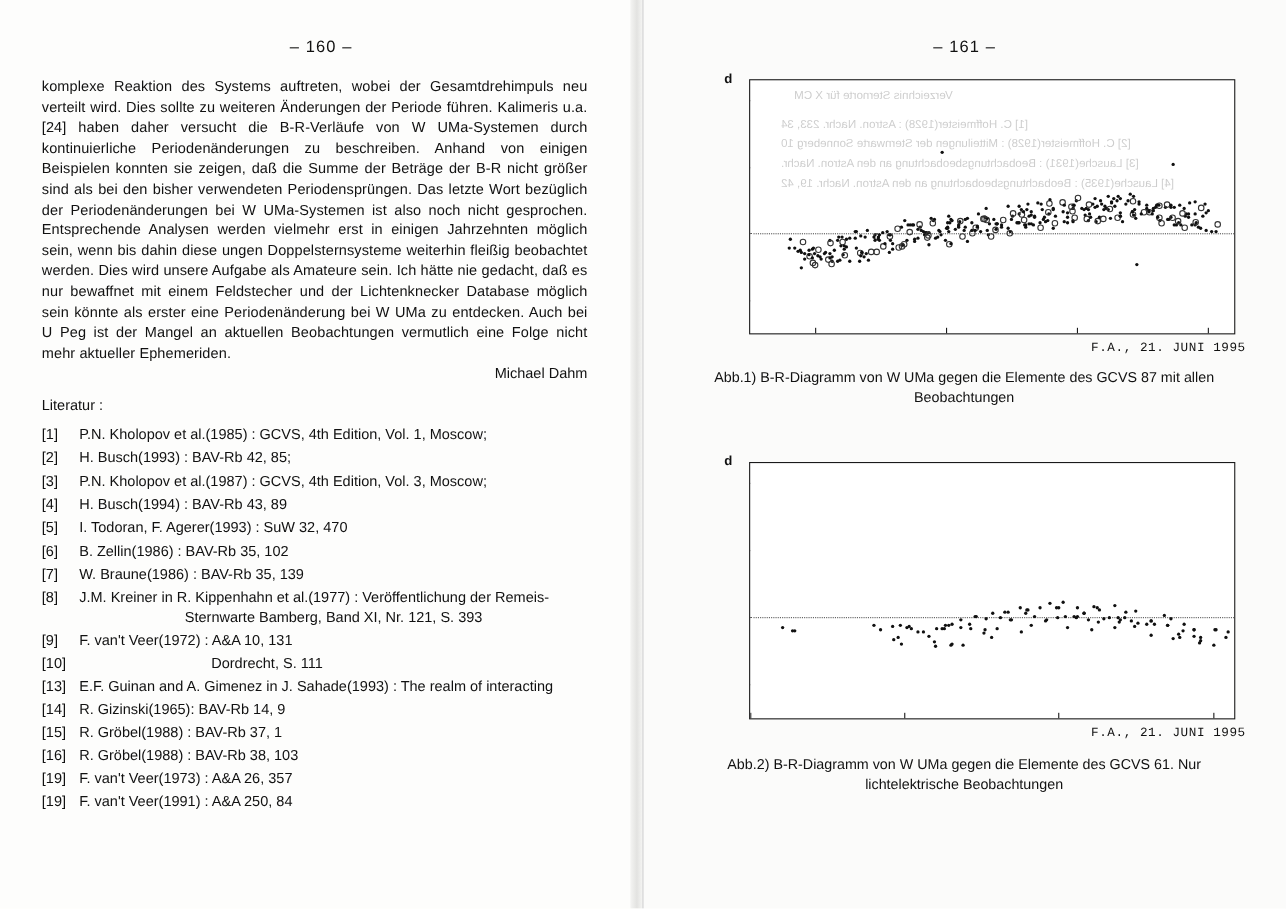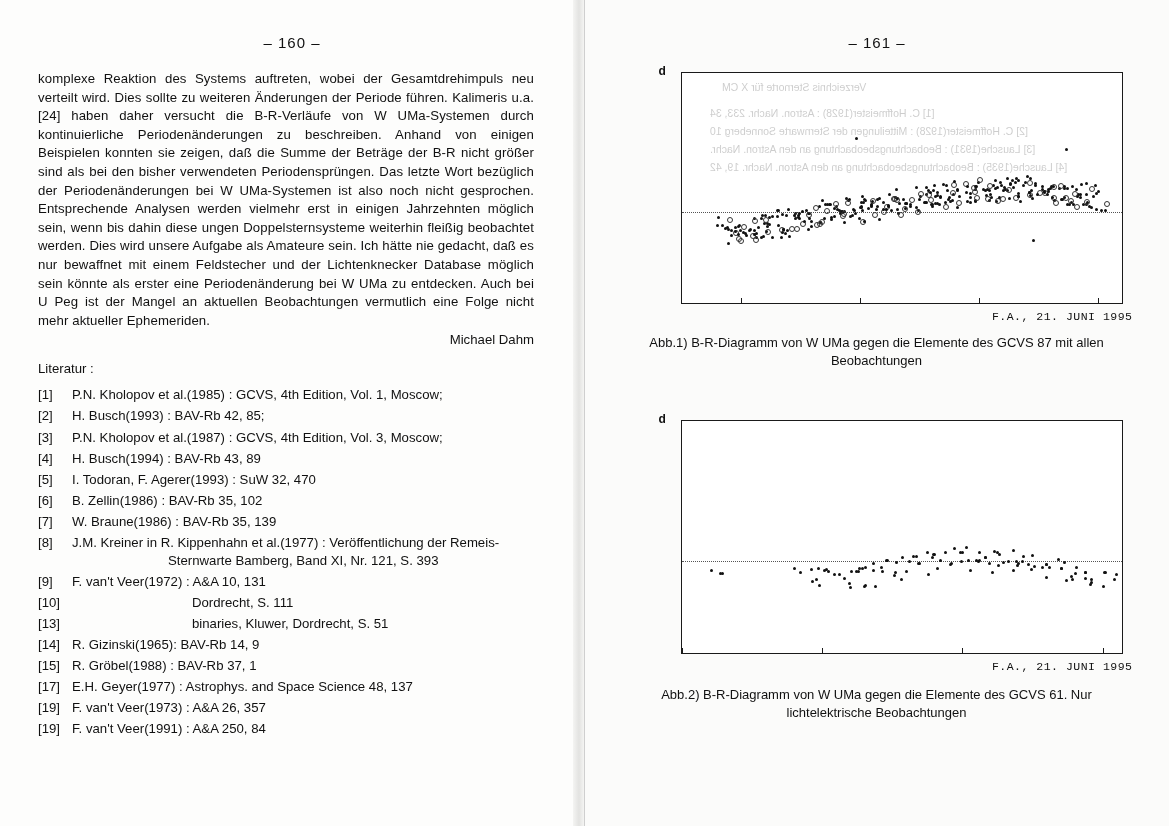--- a/index.html
+++ b/index.html
@@ -213,34 +213,34 @@
       </div>
       <div class="ref">
         <span class="num">[10]</span>
         <span class="txt">
           <span class="cont2">Dordrecht, S. 111</span>
         </span>
       </div>
       <div class="ref">
         <span class="num">[13]</span>
         <span class="txt">
-          <span class="cont2">binaries, Kluwer, Dordrecht, S. 51</span>
+          <span>E.F. Guinan and A. Gimenez in J. Sahade(1993) : The realm of interacting</span>
         </span>
       </div>
       <div class="ref">
         <span class="num">[14]</span>
         <span class="txt">R. Gizinski(1965): BAV-Rb 14, 9</span>
       </div>
       <div class="ref">
         <span class="num">[15]</span>
         <span class="txt">R. Gröbel(1988) : BAV-Rb 37, 1</span>
       </div>
       <div class="ref">
-        <span class="num">[17]</span>
-        <span class="txt">E.H. Geyer(1977) : Astrophys. and Space Science 48, 137</span>
+        <span class="num">[16]</span>
+        <span class="txt">R. Gröbel(1988) : BAV-Rb 38, 103</span>
       </div>
       <div class="ref">
         <span class="num">[19]</span>
         <span class="txt">F. van't Veer(1973) : A&amp;A 26, 357</span>
       </div>
       <div class="ref">
         <span class="num">[19]</span>
         <span class="txt">F. van't Veer(1991) : A&amp;A 250, 84</span>
       </div>
 

